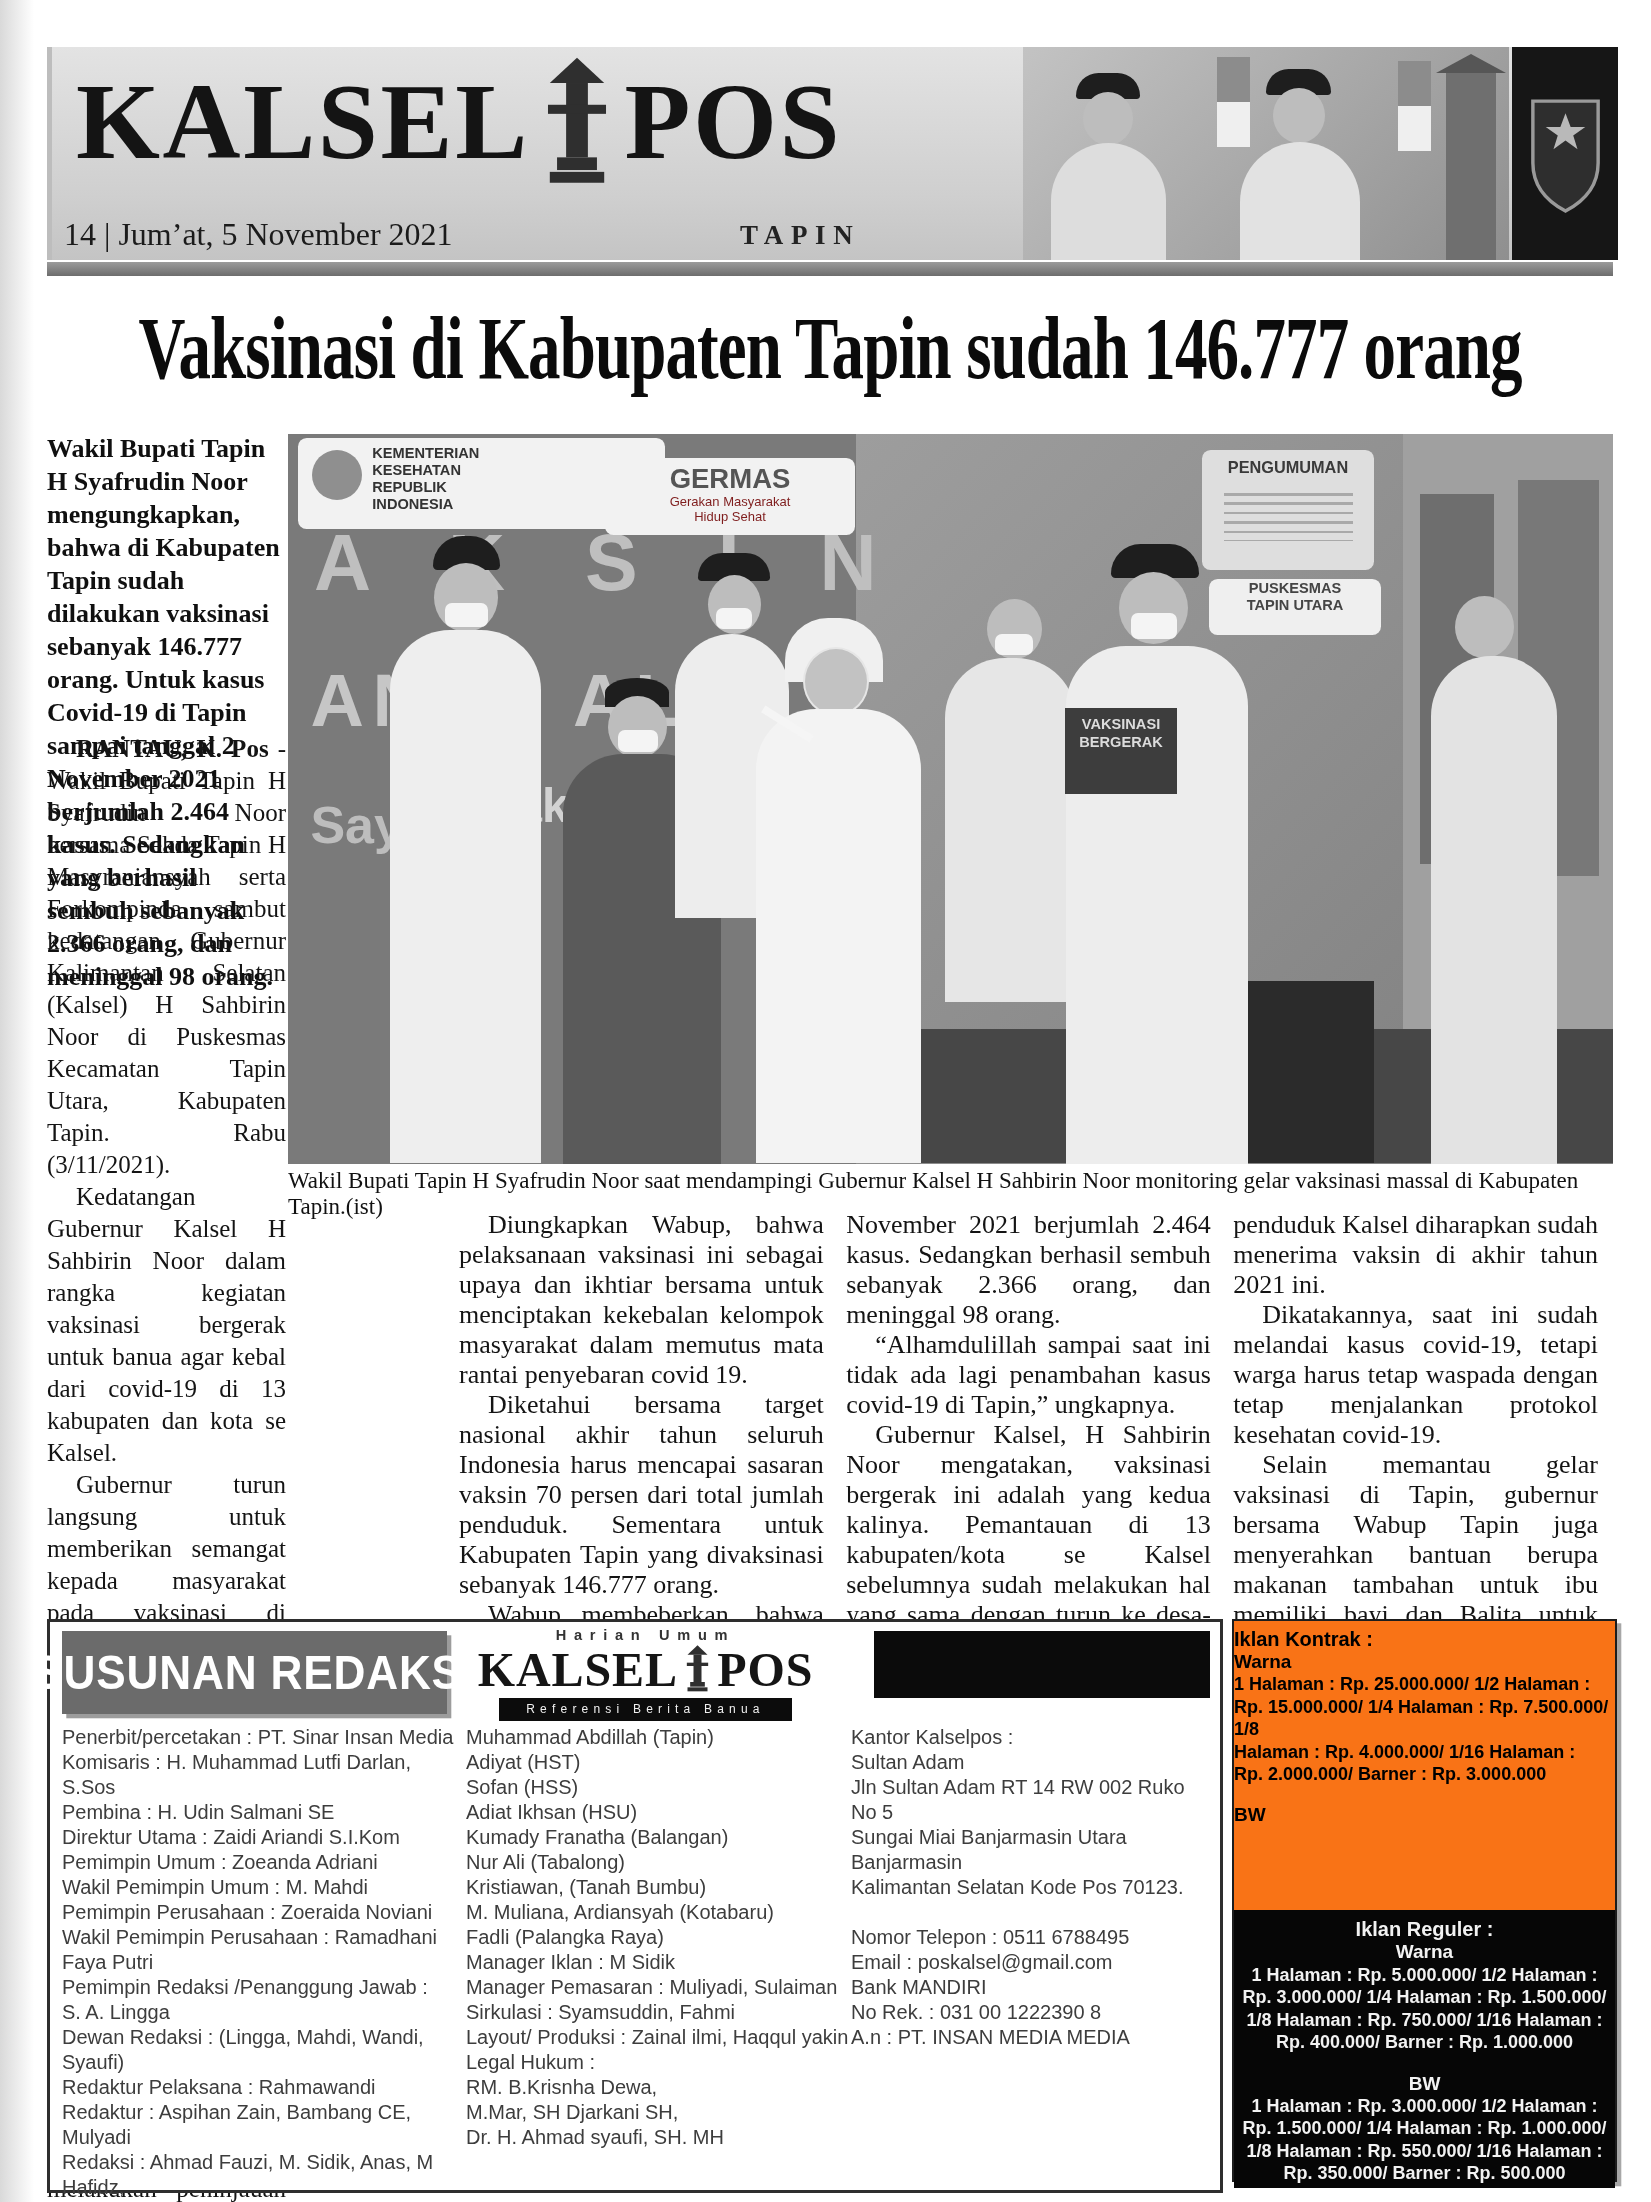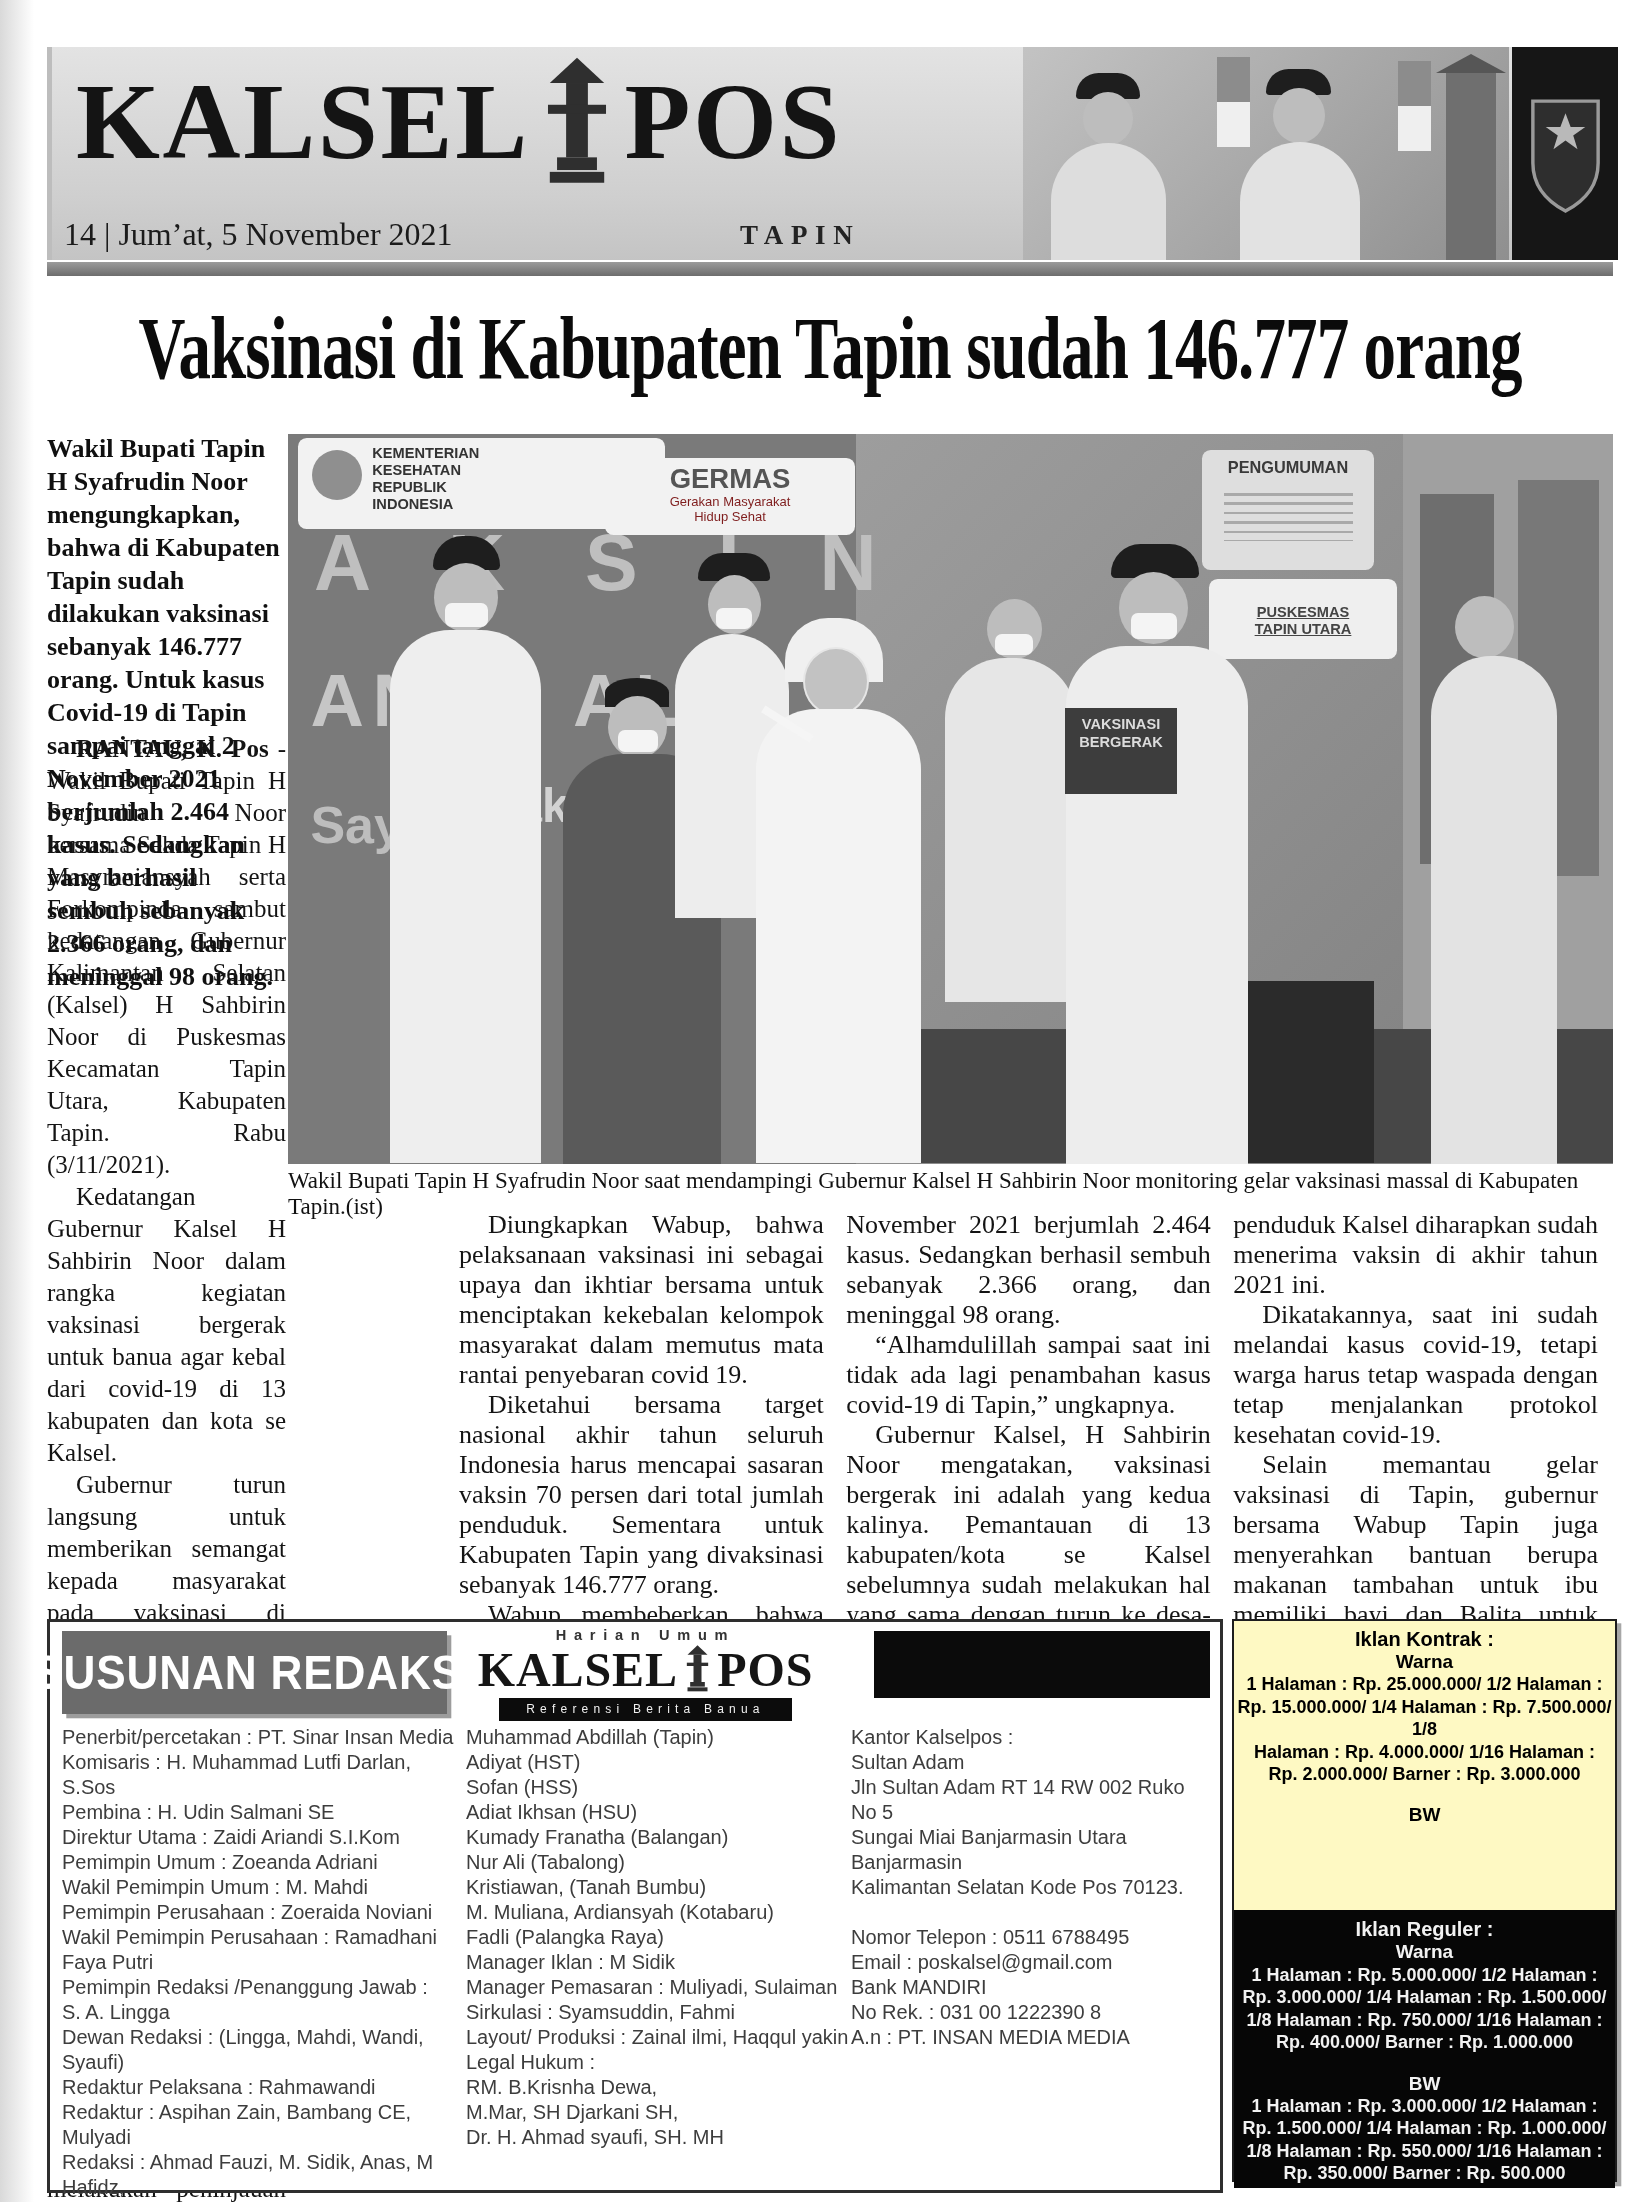--- a/index.html
+++ b/index.html
@@ -65,22 +65,22 @@
     font-weight:bold;line-height:17px;white-space:pre-line;}
   .kemenkes:before{content:"";position:absolute;left:13.8px;top:12px;width:50px;height:50px;
     border-radius:50%;background:#8f8f8f;}
   .germas{left:317px;top:24px;width:250px;height:72px;text-align:center;padding-top:5.2px;}
   .germas .g1{font-size:27.5px;font-weight:bold;color:#555;}
   .germas .g2{font-size:13px;line-height:14.6px;white-space:pre-line;color:#7f1d1d;}
   .sign-pengumuman{left:914px;top:15.5px;width:172px;height:112px;background:#dedede;
     text-align:center;font-size:16.3px;font-weight:bold;padding-top:8.6px;color:#3a3a3a;}
   .sign-pengumuman:after{content:"";display:block;margin:8.6px auto 0;width:129px;height:55px;
     background:repeating-linear-gradient(180deg,#dedede 0 6.9px,#a9a9a9 6.9px 9.5px);}
-  .sign-puskesmas{left:921px;top:145px;width:188px;height:55px;background:#efefef;font-size:14.6px;
-    font-weight:bold;text-align:center;padding-top:25px;color:#444;line-height:17px;text-decoration:underline;}
+  .sign-puskesmas{left:921px;top:145px;width:172px;height:55px;background:#efefef;font-size:14.6px;
+    font-weight:bold;text-align:center;padding-top:1px;color:#444;line-height:17px;}
   .floor{position:absolute;left:568px;top:595px;width:757px;height:134px;background:#474747;}
   .speaker{position:absolute;left:931px;top:547px;width:155px;height:182px;background:#2b2b2b;}
   .rband{position:absolute;left:1115px;top:0;width:210px;height:602px;background:#a0a0a0;}
   .door1{position:absolute;left:1132px;top:60px;width:74px;height:370px;background:#6e6e6e;}
   .door2{position:absolute;left:1230px;top:46px;width:81px;height:396px;background:#787878;}
   .shape{position:absolute;}
   .head{border-radius:50%;background:#bdbdbd;}
   .cap{background:#1e1e1e;border-radius:34px 34px 5.2px 5.2px;}
   .mask{background:#f4f4f4;border-radius:6.9px;}
   .torso{border-radius:60px 60px 0 0;}
@@ -108,21 +108,21 @@
   .staffcols{position:absolute;left:12px;top:103px;width:1146px;display:flex;
     font-family:"Liberation Sans",sans-serif;font-size:20px;line-height:25px;color:#3d3d3d;}
   .staffcols .sc{white-space:pre-line;}
   .sc1{width:404px;}
   .sc2{width:385px;}
   .sc3{width:356px;}
 
   
   .adbox{position:absolute;left:1232px;top:1619px;width:381px;height:559px;border:2.6px solid #1d1d1d;
     box-shadow:4.3px 4.3px 0 #a7a7a7;font-family:"Liberation Sans",sans-serif;font-weight:bold;}
-  .ad-top{height:282px;background:#fef9c3;color:#000;text-align:center;padding-top:6.9px;}
+  .ad-top{height:282px;background:#f97316;color:#000;text-align:left;padding-top:6.9px;}
   .ad-bottom{height:270px;background:#060606;color:#f2f2f2;text-align:center;padding-top:8.6px;}
   .ad-title{font-size:20px;line-height:23px;}
   .ad-sub{font-size:19px;line-height:22.4px;}
   .ad-lines{font-size:18px;line-height:22.4px;white-space:pre-line;}
   .ad-gap{height:19px;}
 </style>
 </head>
 <body>
 
 <div class="page">

